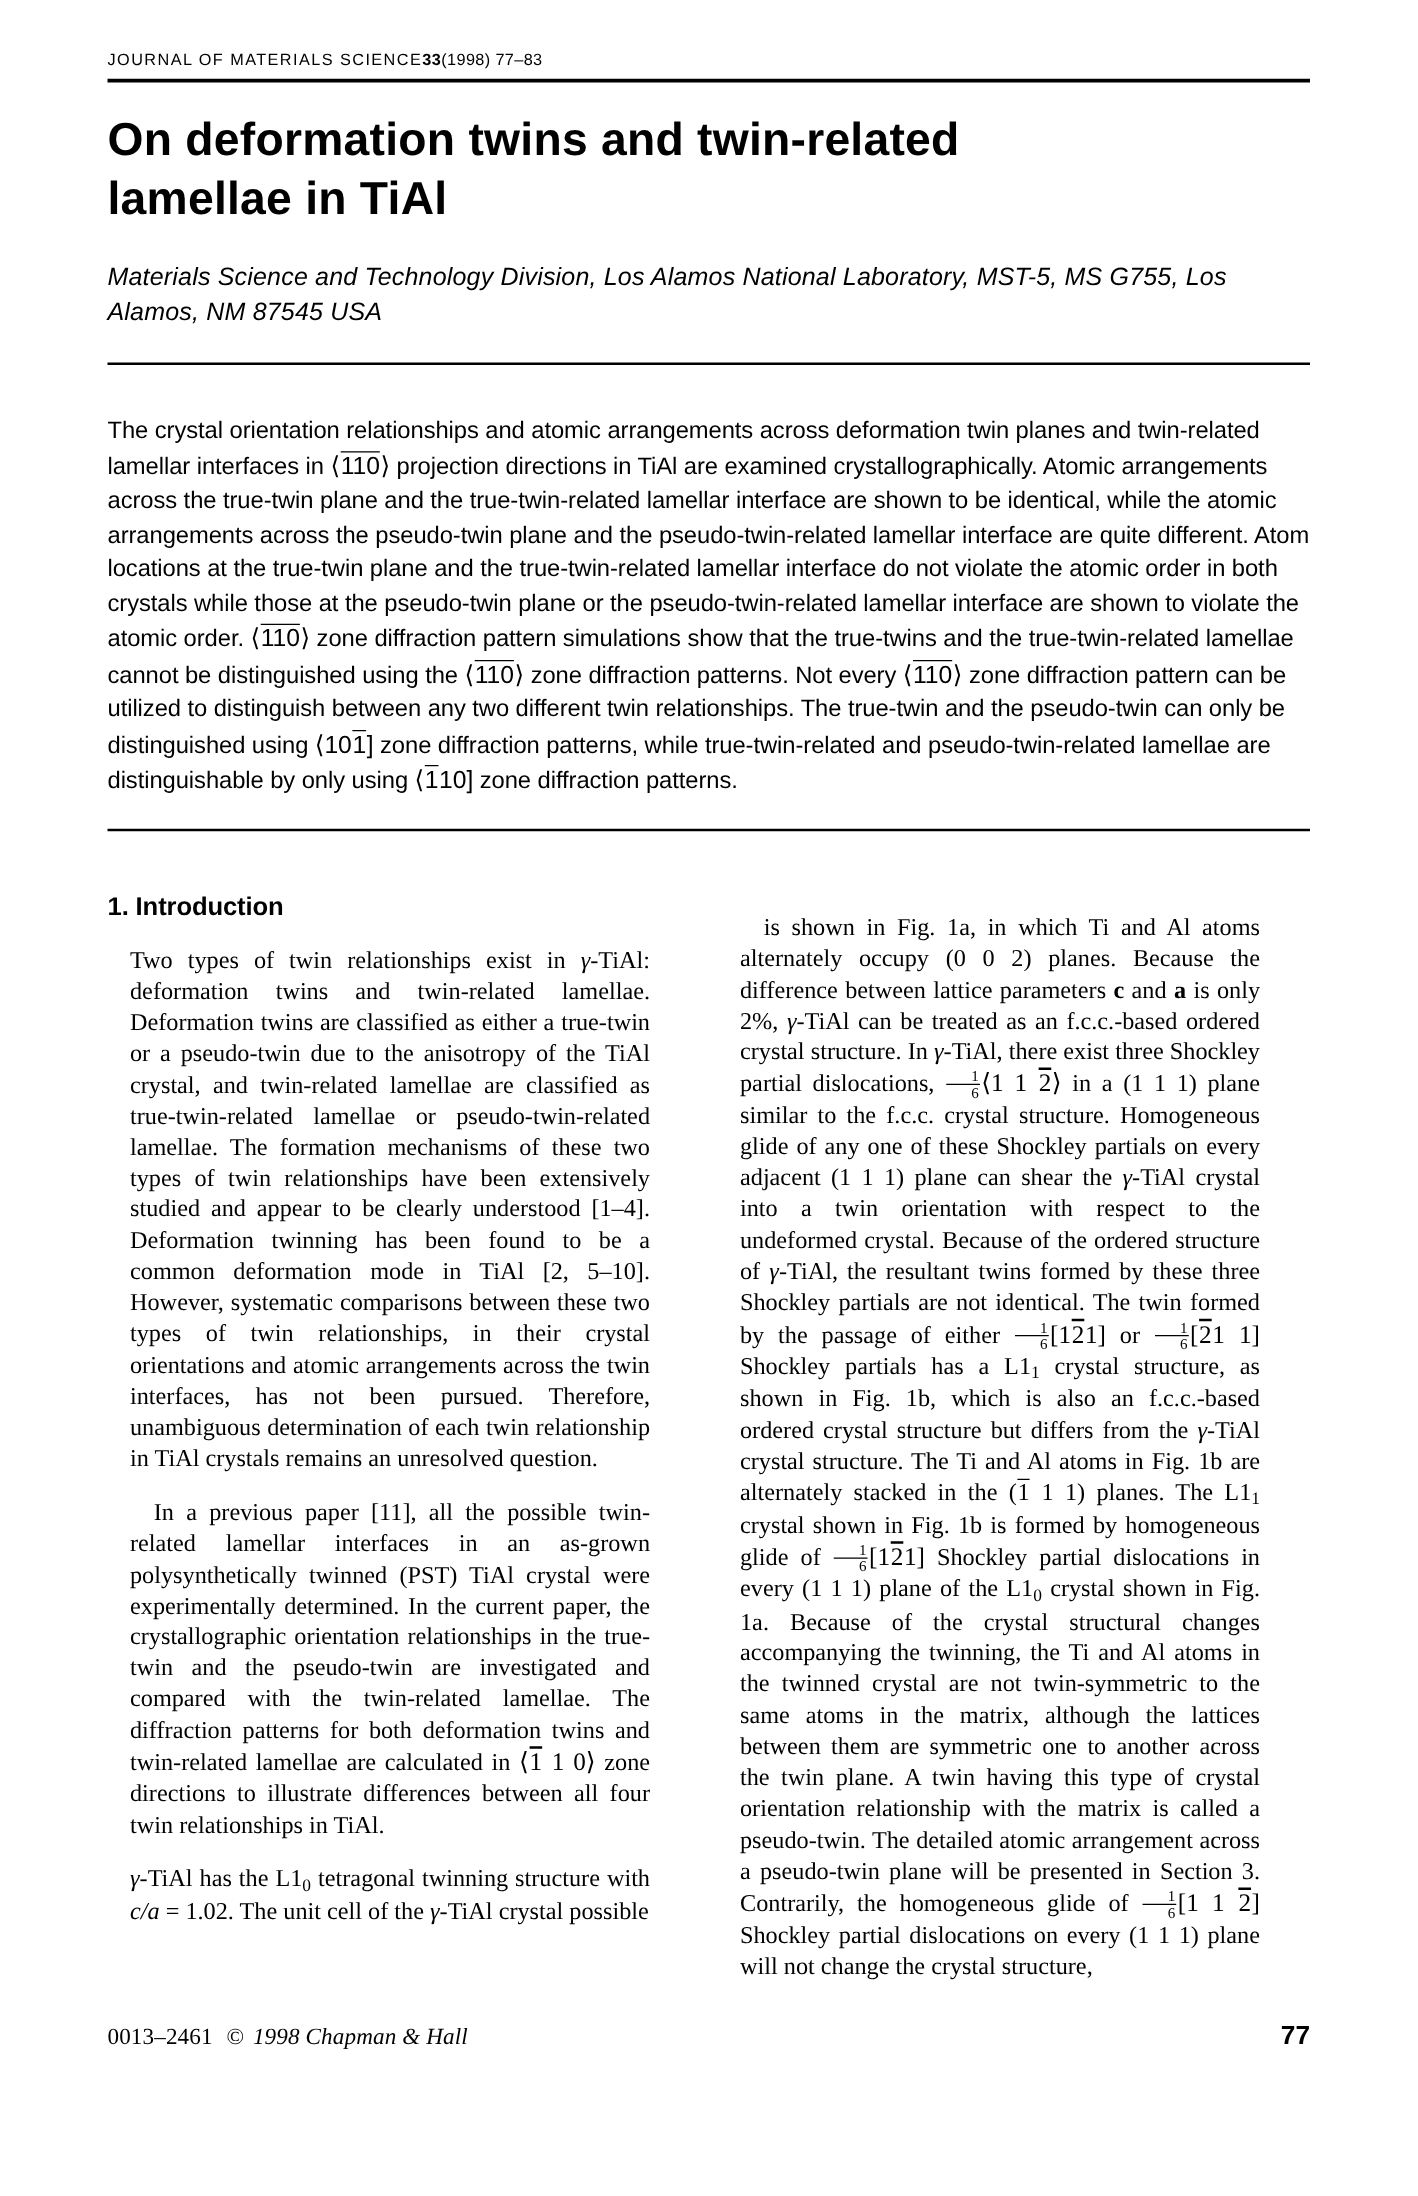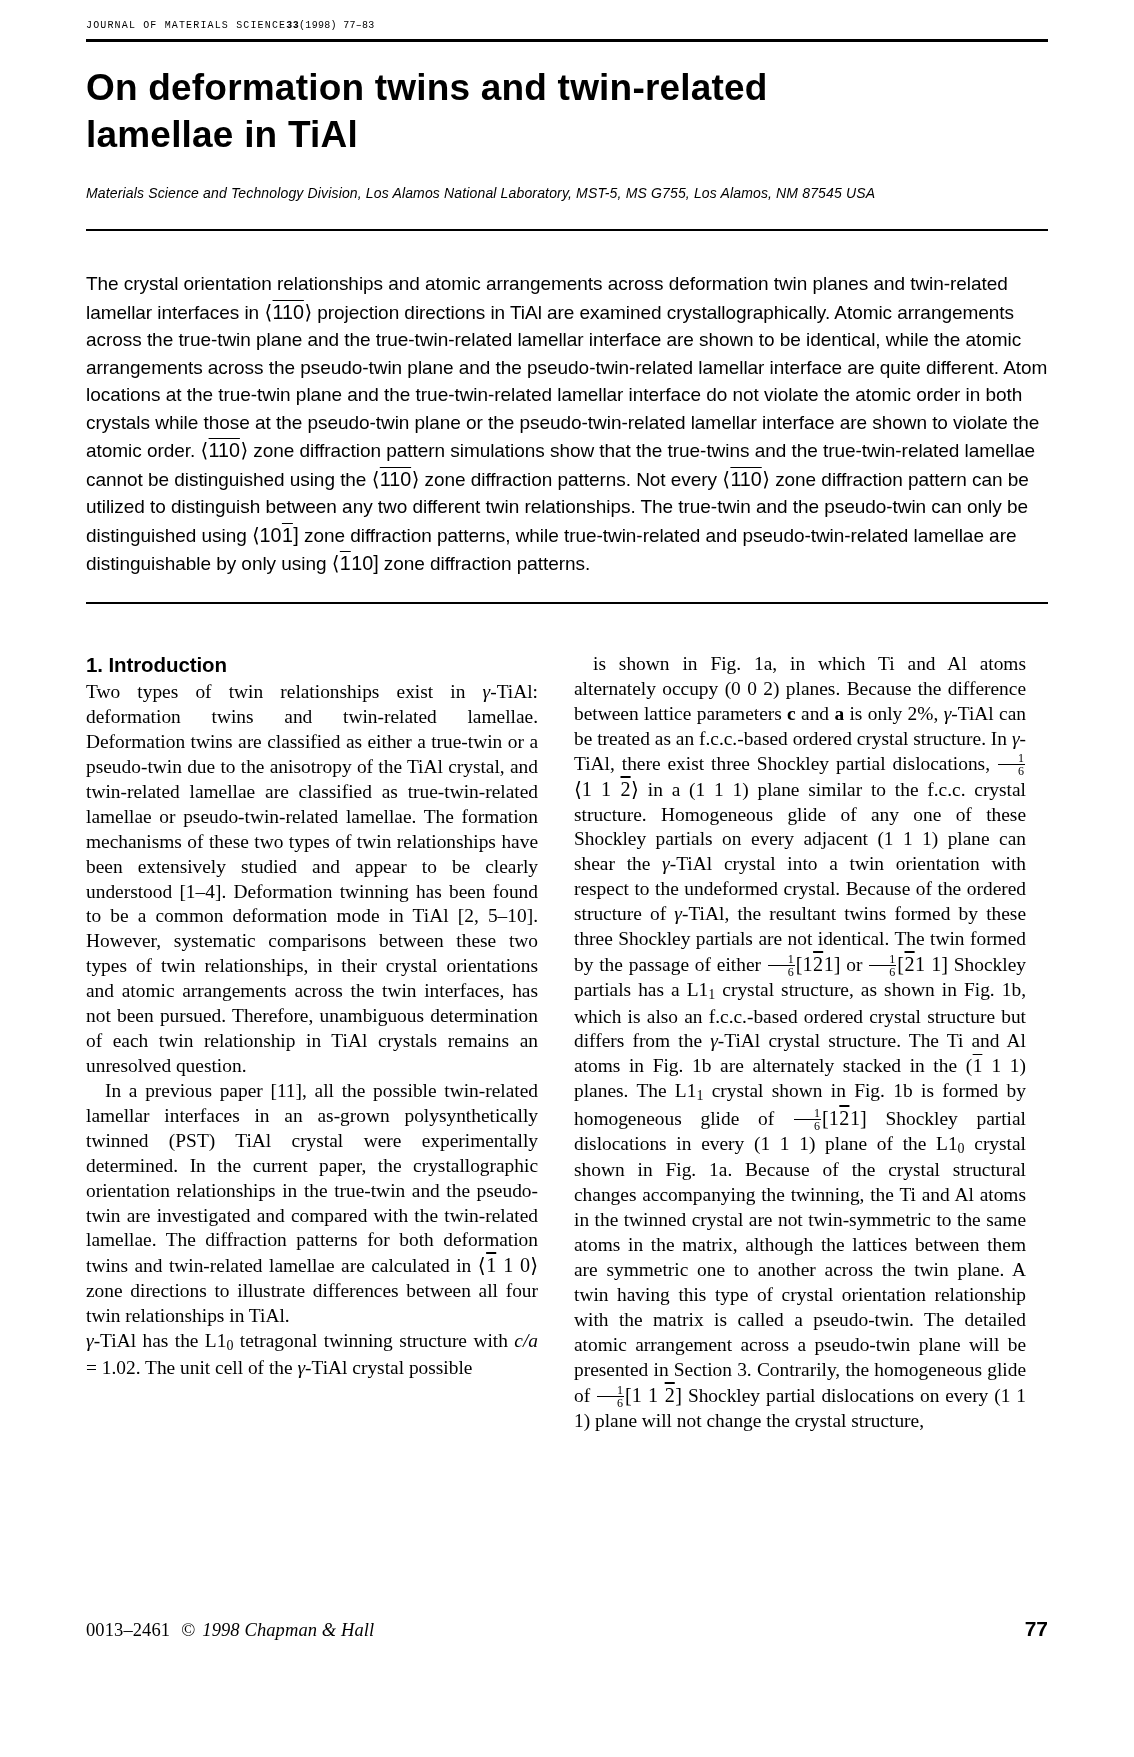--- a/index.html
+++ b/index.html
@@ -25,24 +25,24 @@
   }
   .content {
     position: absolute;
     left: 86px;
     top: 0;
     width: 962px;
   }
 
   
   .runhead {
-    font-family: Liberation Mono, monospace;
-    font-size: 10px;
+    font-family: Liberation Sans, sans-serif;
+    font-size: 13px;
     letter-spacing: 1.15px;
-    padding-top: 20px;
+    padding-top: 40px;
     white-space: nowrap;
   }
   .runhead .vol { font-weight: bold; letter-spacing: 0.4px; }
   .runhead .iss { letter-spacing: 0.3px; }
 
   .rule-thick {
     border: none;
     border-top: 3px solid #000;
     margin: 8px 0 0 0;
     height: 0;
@@ -68,21 +68,21 @@
   
   .authors {
     font-family: "Liberation Sans", "DejaVu Sans", sans-serif;
     font-size: 20.5px;
     letter-spacing: 2.1px;
     margin-top: 62px;
   }
   .affil {
     font-family: "Liberation Sans", "DejaVu Sans", sans-serif;
     font-style: italic;
-    font-size: 14px;
+    font-size: 20px;
     line-height: 1.42;
     letter-spacing: 0.15px;
     margin-top: 3px;
     max-width: 930px;
   }
 
   .sep-abs-top { margin-top: 26px; }
 
   
   .abstract {
@@ -103,21 +103,21 @@
   }
   .col {
     width: 452px;
     font-size: 19.4px;
     line-height: 1.285;
     text-align: justify;
     text-justify: inter-word;
     hyphens: none;
   }
   .col p {
-    margin: 0;
+    margin: 18px;
   }
   .col p.indent {
     text-indent: 19px;
   }
   h2.sec {
     font-family: "Liberation Sans", "DejaVu Sans", sans-serif;
     font-weight: bold;
     font-size: 20.5px;
     margin: 0 0 2px 0;
     letter-spacing: -0.1px;

